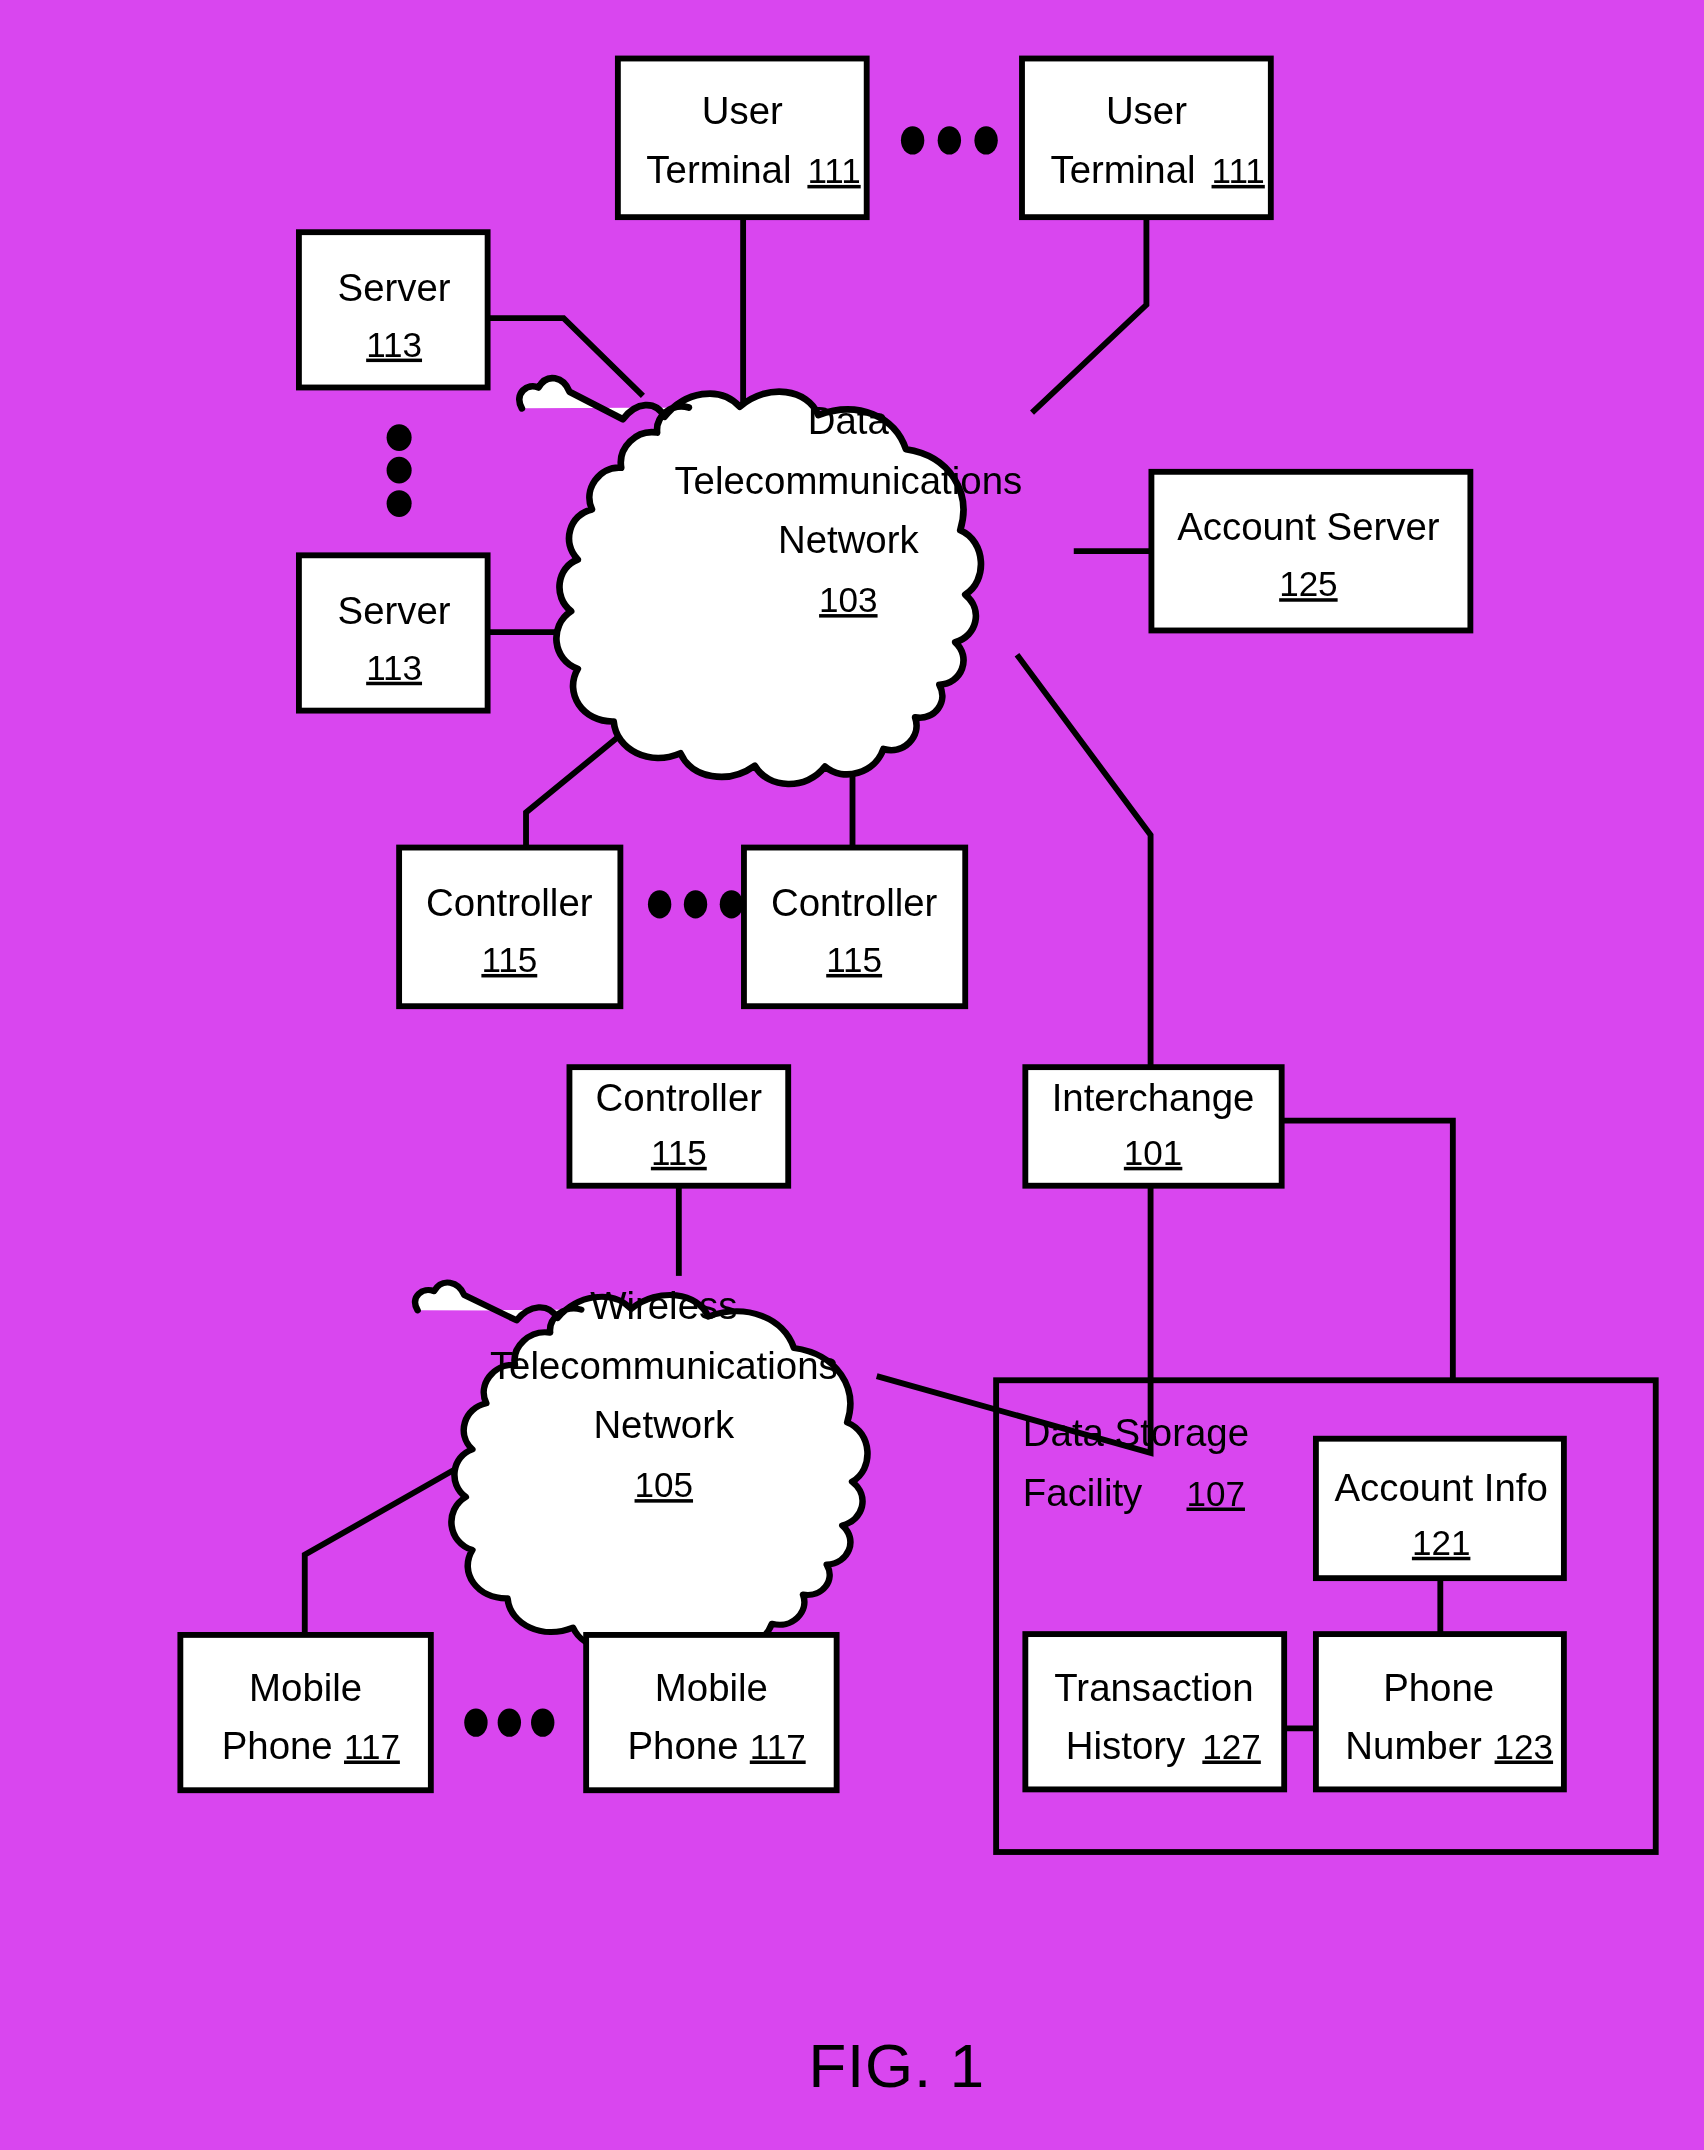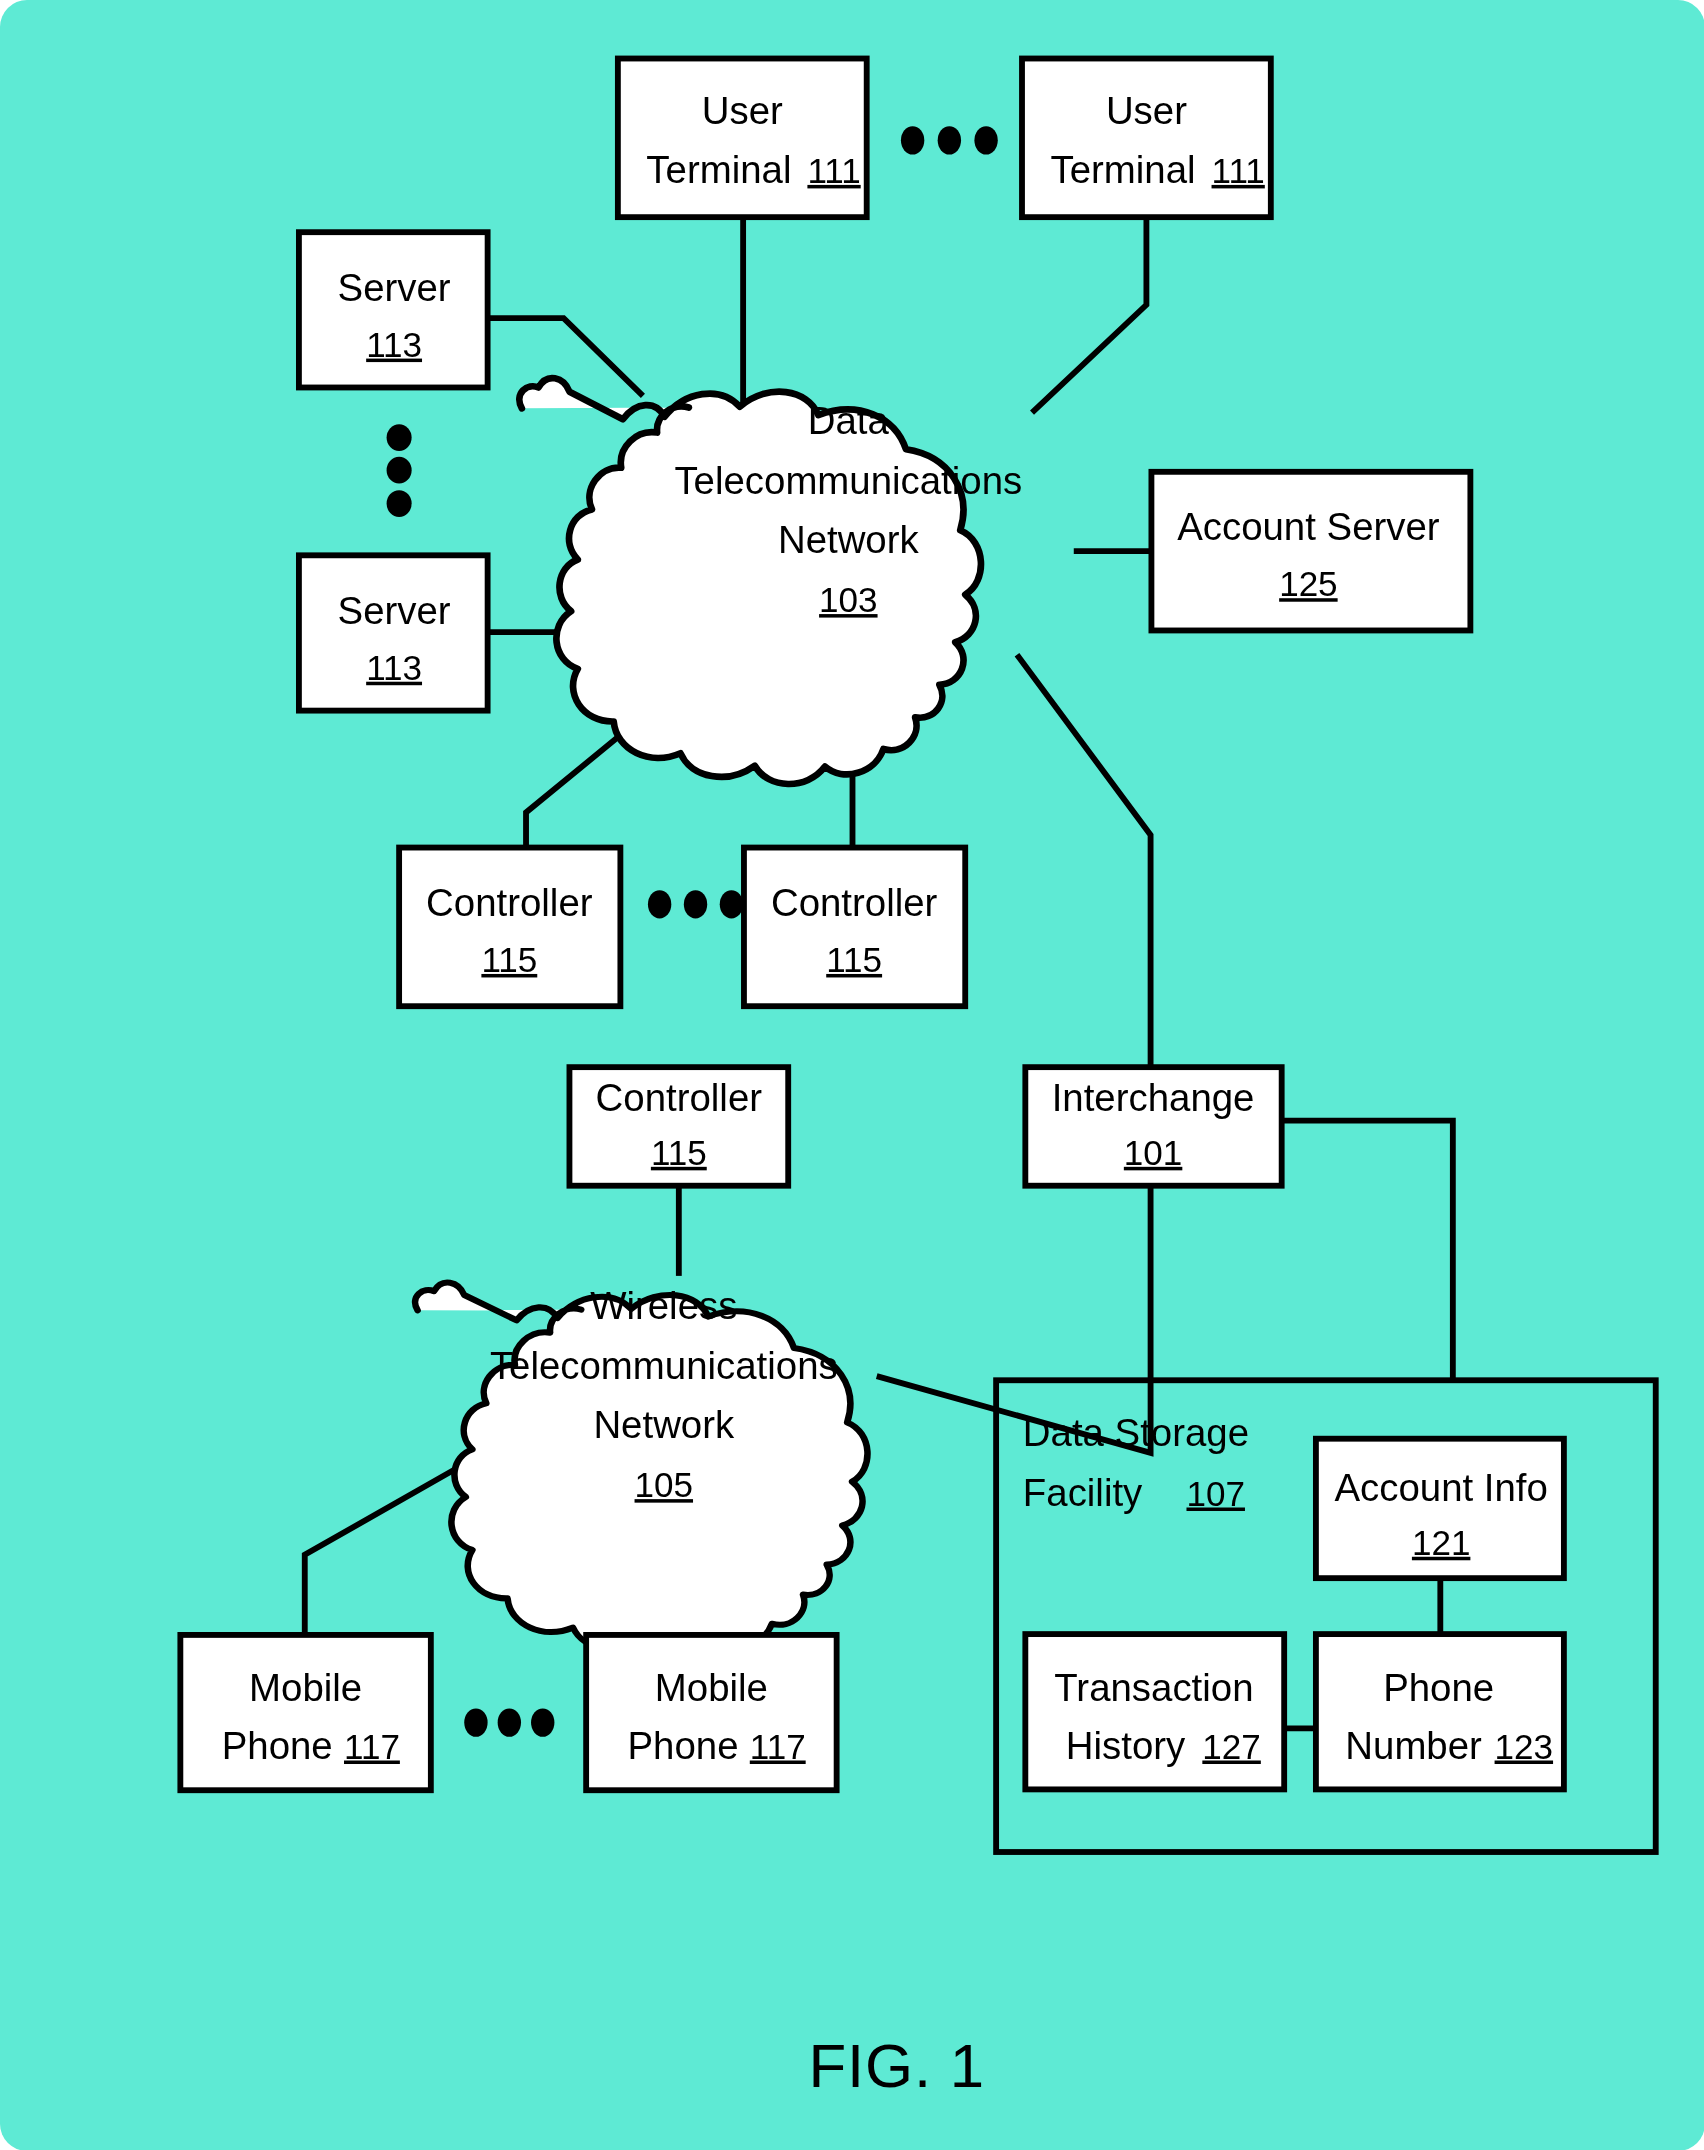--- a/index.html
+++ b/index.html
@@ -11,22 +11,21 @@
     width: 1705px;
     height: 2151px;
     font-family: "Liberation Sans", sans-serif;
     color: #000000;
     overflow: hidden;
   }
   #figure-root {
     position: relative;
     width: 1705px;
     height: 2151px;
-    background: #5eead4;
-    border-radius: 27px;
+    background: #d946ef;
   }
   svg#diagram {
     position: absolute;
     top: 0;
     left: 0;
     width: 1705px;
     height: 2151px;
     display: block;
   }
   .nodebox {

